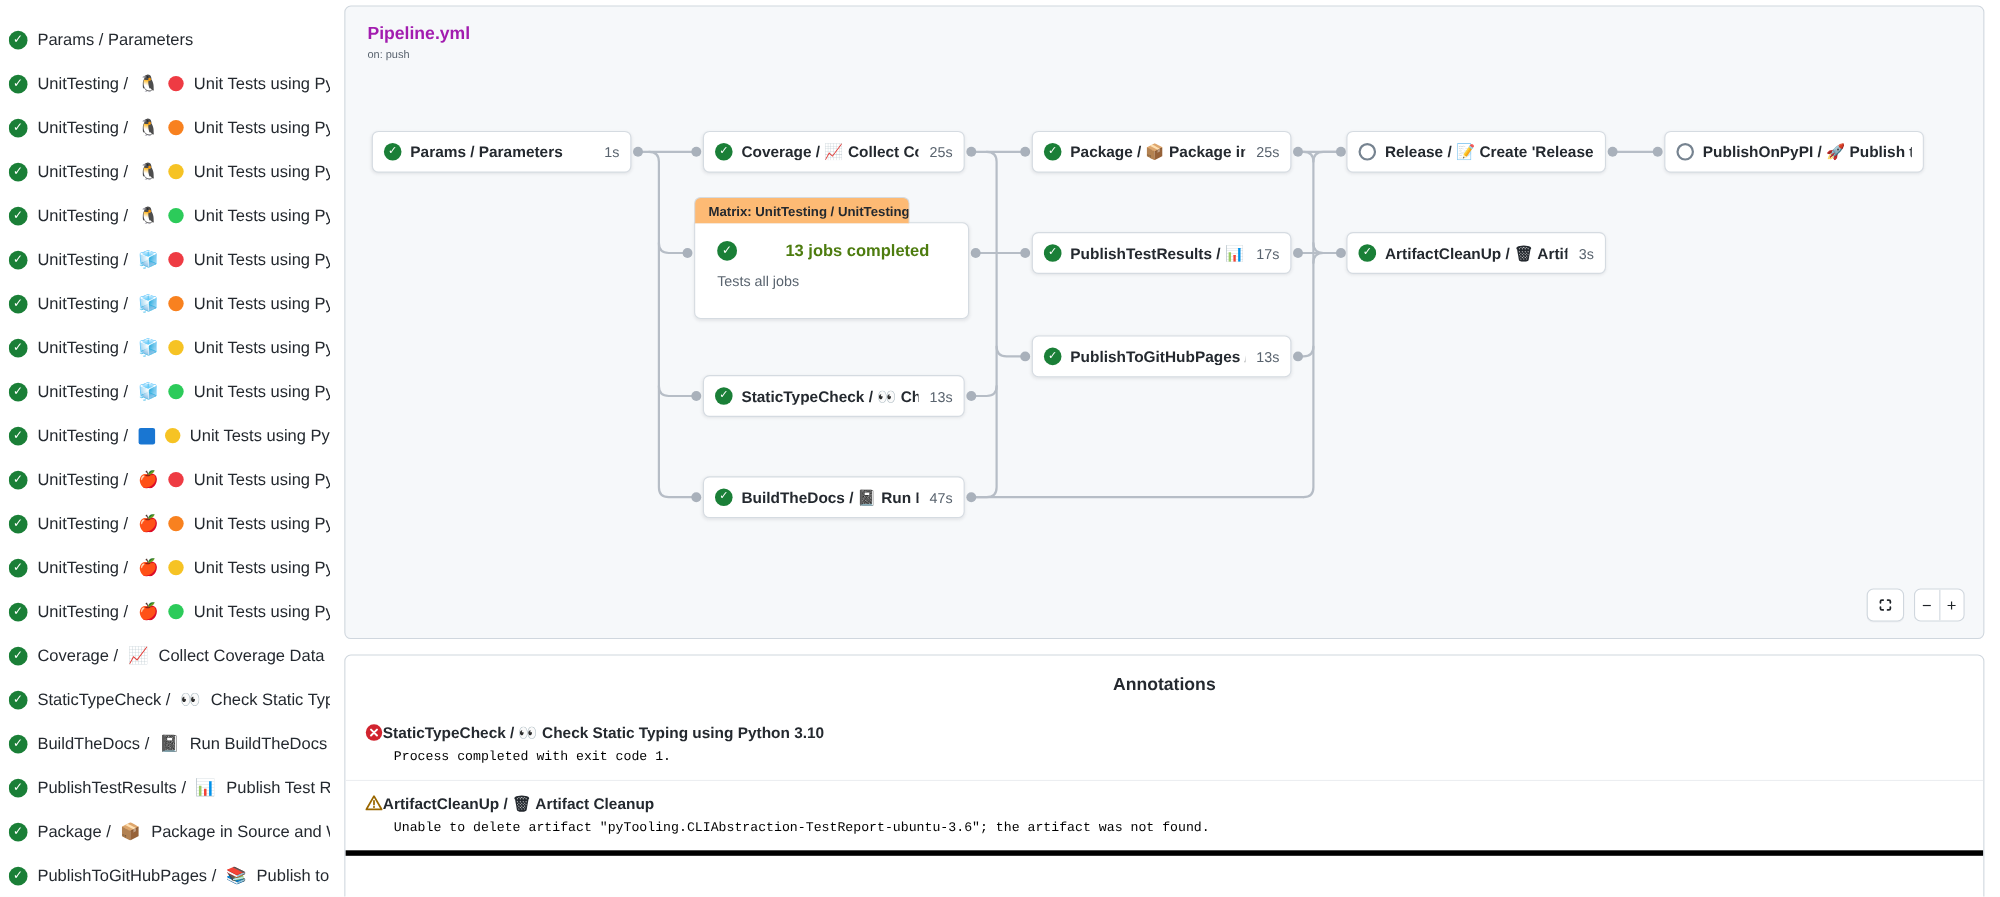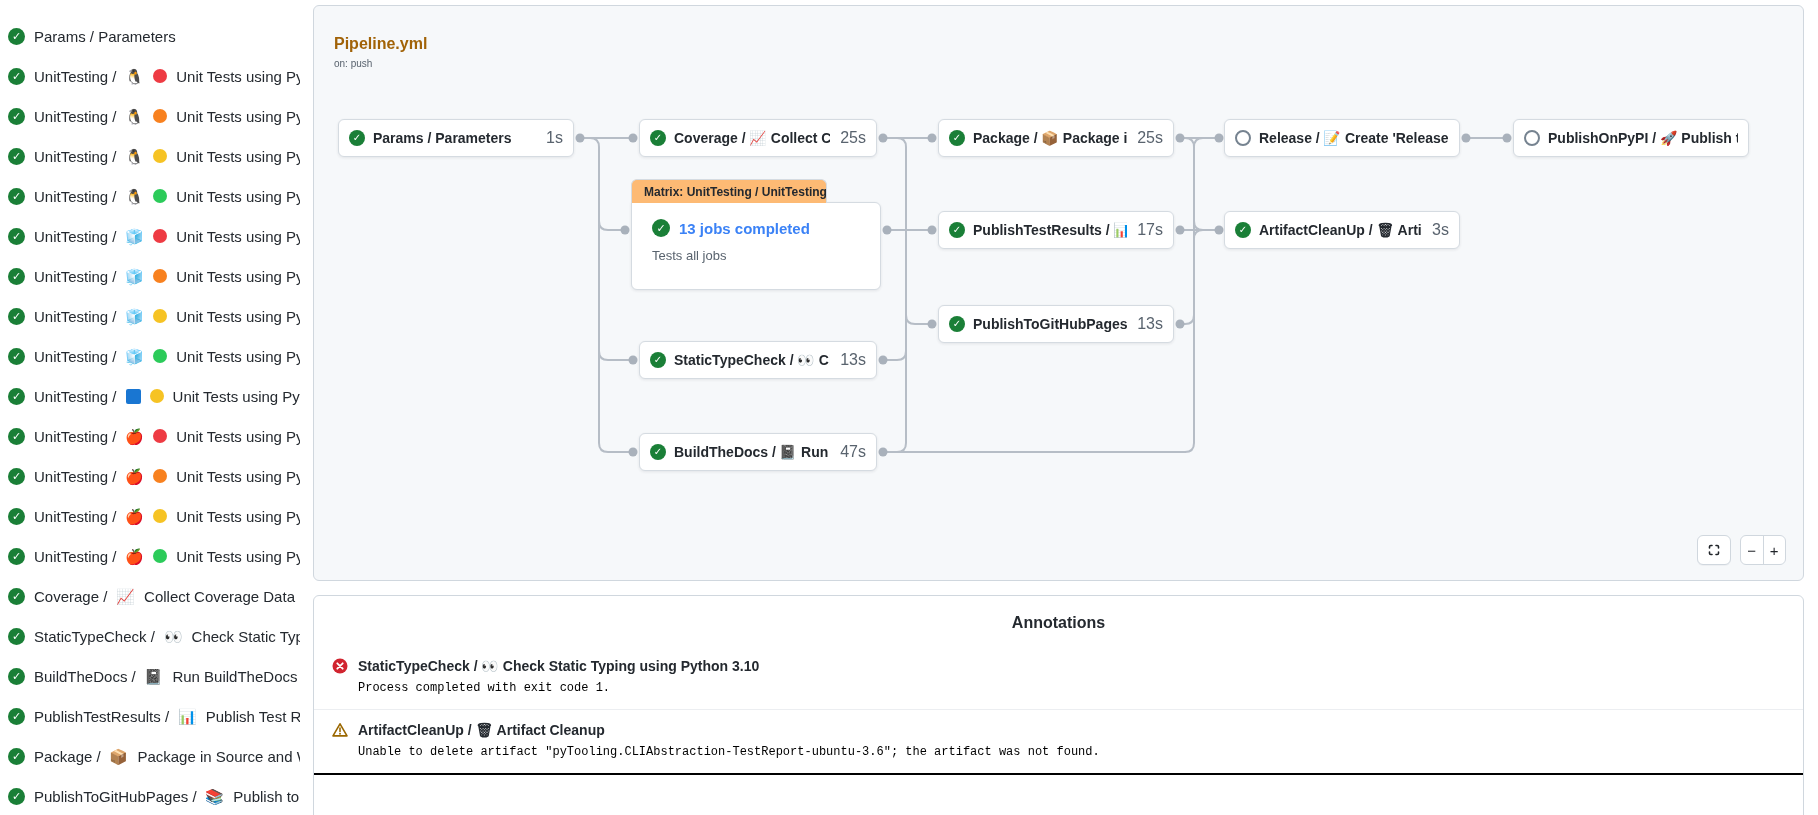--- a/index.html
+++ b/index.html
@@ -18,59 +18,59 @@
   .ci{width:17px;height:17px;border-radius:50%;background:#1a7f37;color:#fff;display:inline-flex;
       align-items:center;justify-content:center;font-size:11px;font-weight:bold;flex:none;line-height:1;}
   .ci.small{width:16px;height:16px;font-size:10px;}
   .ci.big{width:18px;height:18px;font-size:11px;}
   .ci.skipped{background:transparent;border:2px solid #768390;width:12px;height:12px;color:transparent;}
 
   
   .graph-panel{position:absolute;left:313px;top:5px;width:1491px;height:576px;background:#f6f8fa;
      border:1px solid #d0d7de;border-radius:6px;box-sizing:border-box;overflow:hidden;}
   .graph-header{position:absolute;left:20px;top:16px;z-index:3;}
-  .graph-title{font-size:16px;font-weight:700;color:#a16207;margin-top:13px;}
+  .graph-title{font-size:16px;font-weight:700;color:#a21caf;}
   .graph-trigger{font-size:10px;color:#59636e;margin-top:5px;}
   svg.edges{position:absolute;left:0;top:0;z-index:1;}
   .node-layer{position:absolute;left:0;top:0;width:100%;height:100%;z-index:2;}
   .node{position:absolute;height:38px;background:#fff;border:1px solid #d5dbe1;border-radius:6px;
      box-shadow:0 1px 3px rgba(31,35,40,.09);display:flex;align-items:center;gap:8px;
      padding:0 10px;box-sizing:border-box;cursor:pointer;}
   .node-label{font-size:14px;font-weight:700;color:#24292f;white-space:nowrap;overflow:hidden;min-width:0;flex:1;}
-  .node-duration{font-size:16px;color:#59636e;flex:none;margin-left:2px;}
+  .node-duration{font-size:13px;color:#59636e;flex:none;margin-left:2px;}
 
   
   .matrix-tab{position:absolute;left:317px;top:173px;width:196px;height:24px;background:#fdba74;border:1px solid #d5dbe1;
      border-bottom:none;border-radius:6px 6px 0 0;z-index:3;display:flex;align-items:center;padding:0 12px;box-sizing:border-box;
      font-size:12px;font-weight:700;color:#24292f;white-space:nowrap;overflow:hidden;}
   .matrix-body{position:absolute;left:317px;top:196px;width:250px;height:88px;background:#fff;border:1px solid #d5dbe1;
      border-radius:0 6px 6px 6px;box-shadow:0 1px 3px rgba(31,35,40,.09);z-index:2;box-sizing:border-box;padding:16px 16px 0 20px;}
   .matrix-row{display:flex;align-items:center;gap:9px;}
-  .matrix-summary{font-size:15px;font-weight:700;color:#3b82f6;white-space:nowrap;}
+  .matrix-summary{font-size:15px;font-weight:700;color:#4d7c0f;white-space:nowrap;margin-left:35px;}
   .matrix-link{display:inline-block;margin-top:11px;font-size:13px;color:#59636e;cursor:pointer;text-decoration:none;}
 
   
   .graph-controls{position:absolute;right:17px;bottom:15px;display:flex;gap:9px;z-index:3;}
   .btn{background:#fff;border:1px solid #d0d7de;border-radius:6px;box-shadow:0 1px 0 rgba(31,35,40,.04);
      display:flex;align-items:center;justify-content:center;cursor:pointer;box-sizing:border-box;}
   .fullscreen-btn{width:34px;height:30px;}
   .zoom-seg{display:flex;width:46px;height:30px;background:#fff;border:1px solid #d0d7de;border-radius:6px;overflow:hidden;box-sizing:border-box;}
   .zoom-seg .cell{flex:1;display:flex;align-items:center;justify-content:center;font-size:15px;color:#1f2328;cursor:pointer;}
   .zoom-seg .cell:first-child{border-right:1px solid #d0d7de;}
 
   
   .annotations-panel{position:absolute;left:313px;top:595px;width:1491px;height:260px;background:#fff;
      border:1px solid #d0d7de;border-radius:6px;box-sizing:border-box;overflow:hidden;}
   .ann-header{padding:18px 18px 14px 18px;}
   .ann-title{font-size:16px;font-weight:700;color:#24292f;text-align:center;}
   .ann-summary{font-size:12px;color:#59636e;margin-top:6px;}
   .ann-item{padding:12px 18px 14px 18px;border-top:1px solid #eceef1;}
   .ann-item:first-of-type{border-top:none;}
-  .ann-item:last-of-type{border-bottom:2px solid #000000;}
-  .ann-title-row{display:flex;align-items:center;gap:10px;}
+  .ann-item:last-of-type{border-bottom:5px solid #000000;}
+  .ann-title-row{display:flex;align-items:center;}
   .ann-item-title{font-size:14px;font-weight:700;color:#24292f;}
   .ann-msg{margin:7px 0 0 26px;font-family:"Liberation Mono","DejaVu Sans Mono",monospace;font-size:12px;color:#000000;white-space:pre;}
   .ann-icon{flex:none;width:16px;height:16px;}
 </style>
 </head>
 <body>
 
 <div class="page">
 
   <aside class="sidebar" id="sidebar">

